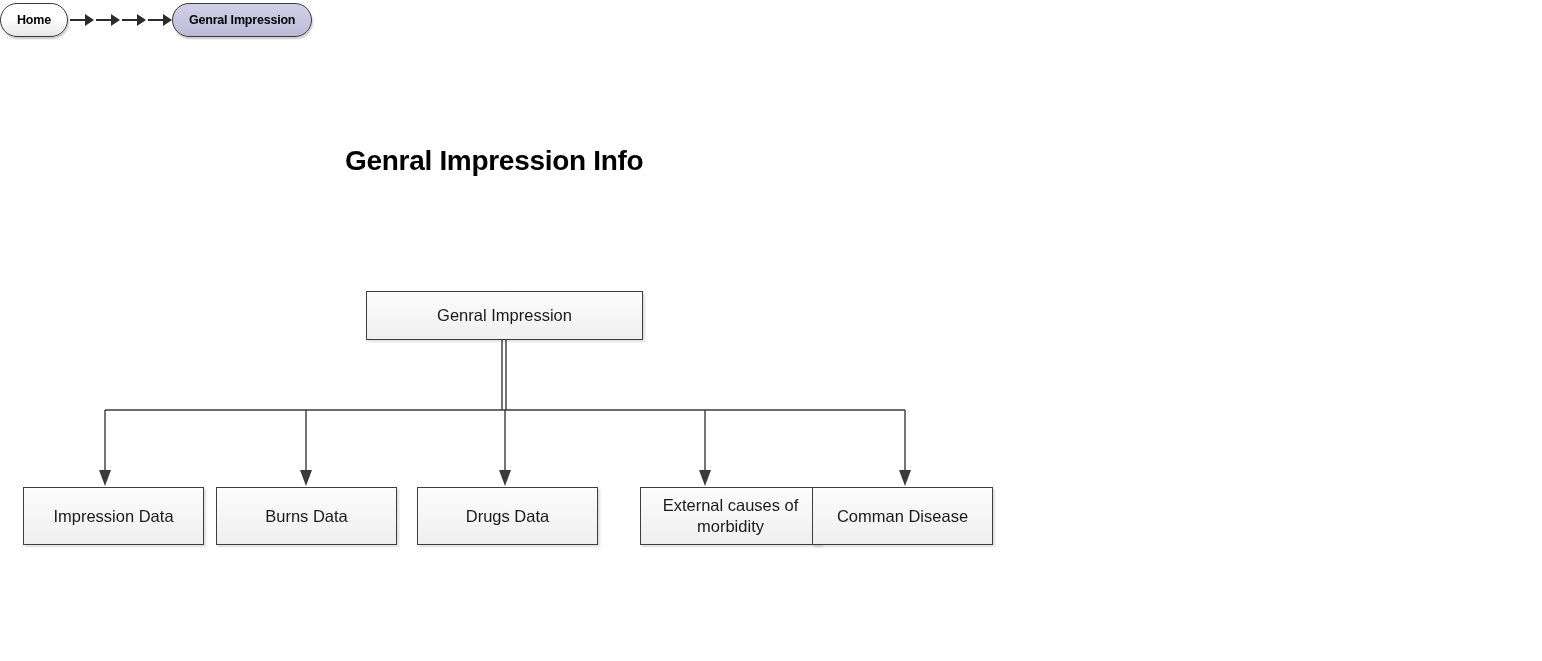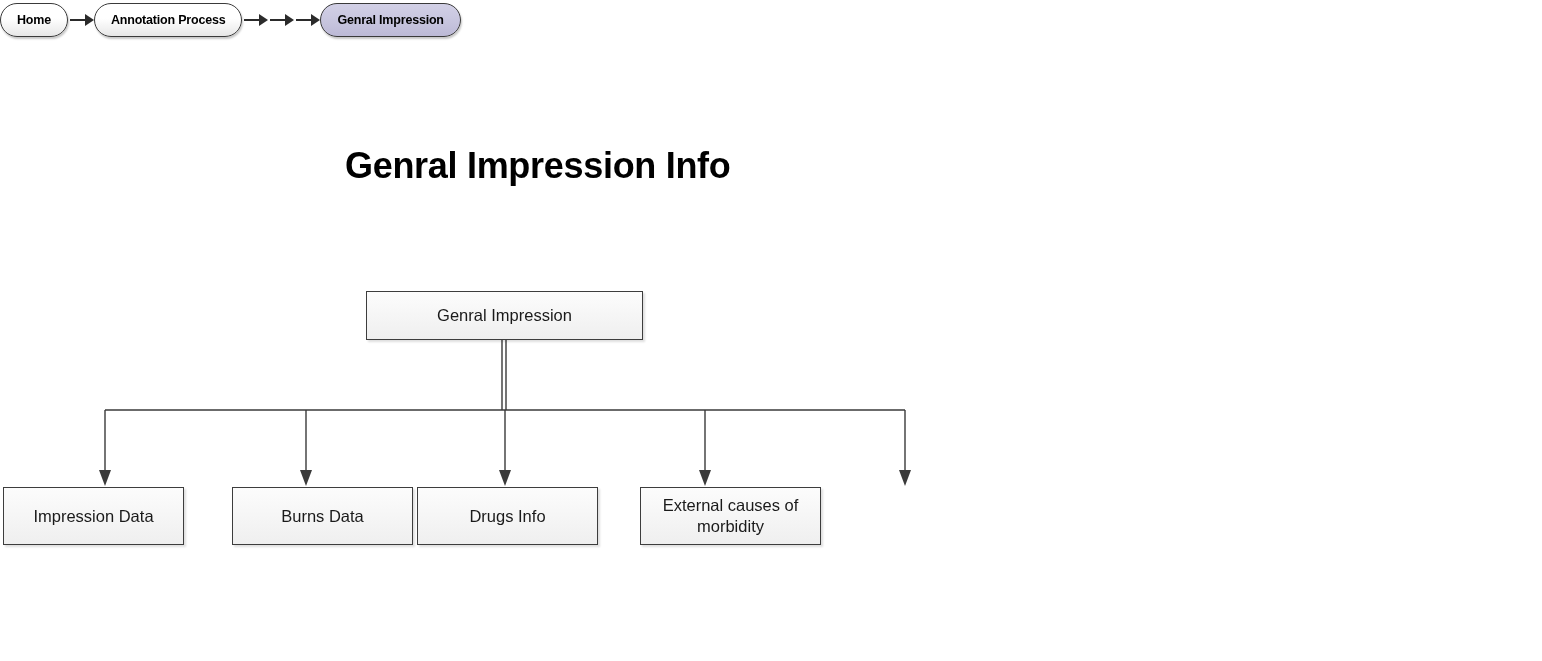--- a/index.html
+++ b/index.html
@@ -74,21 +74,21 @@
     border-top: 6px solid transparent;
     border-bottom: 6px solid transparent;
     border-left: 9px solid #2b2b2b;
   }
 
   
   #page-title {
     position: absolute;
     left: 345px;
     top: 145px;
-    font-size: 36px;
+    font-size: 28px;
     font-weight: bold;
     letter-spacing: -0.3px;
     white-space: nowrap;
   }
 
   
   #diagram {
     position: absolute;
     left: 0;
     top: 0;
@@ -123,37 +123,34 @@
     top: 291px;
     width: 277px;
     height: 49px;
   }
   .node-leaf {
     top: 487px;
     width: 181px;
     height: 58px;
     padding: 0 8px;
   }
-  .leaf-0 { left: 3px; text-align: right; }
-  .leaf-1 { left: 232px; }
+  .leaf-0 { left: 23px; text-align: right; }
+  .leaf-1 { left: 216px; }
   .leaf-2 { left: 417px; }
   .leaf-3 { left: 640px; }
   .leaf-4 { left: 812px; }
 </style>
 </head>
 <body>
 
 <div id="breadcrumb">
   <div class="crumb">
     <span>Home</span>
   </div>
   <div class="crumb-sep"></div>
-  <div class="crumb">
-    <span>Annotation Process</span>
-  </div>
   <div class="crumb-sep"></div>
   <div class="crumb-sep"></div>
   <div class="crumb-sep"></div>
   <div class="crumb active">
     <span>Genral Impression</span>
   </div>
 </div>
 
 <div id="page-title">Genral Impression Info</div>
 
@@ -186,19 +183,22 @@
     <span>Genral Impression</span>
   </div>
 
   <div class="node node-leaf leaf-0">
     <span>Impression Data</span>
   </div>
   <div class="node node-leaf leaf-1">
     <span>Burns Data</span>
   </div>
   <div class="node node-leaf leaf-2">
-    <span>Drugs Info</span>
+    <span>Drugs Data</span>
   </div>
   <div class="node node-leaf leaf-3">
     <span>External causes of morbidity</span>
   </div>
+  <div class="node node-leaf leaf-4">
+    <span>Comman Disease</span>
+  </div>
 
 </div>
 
 </body></html>

